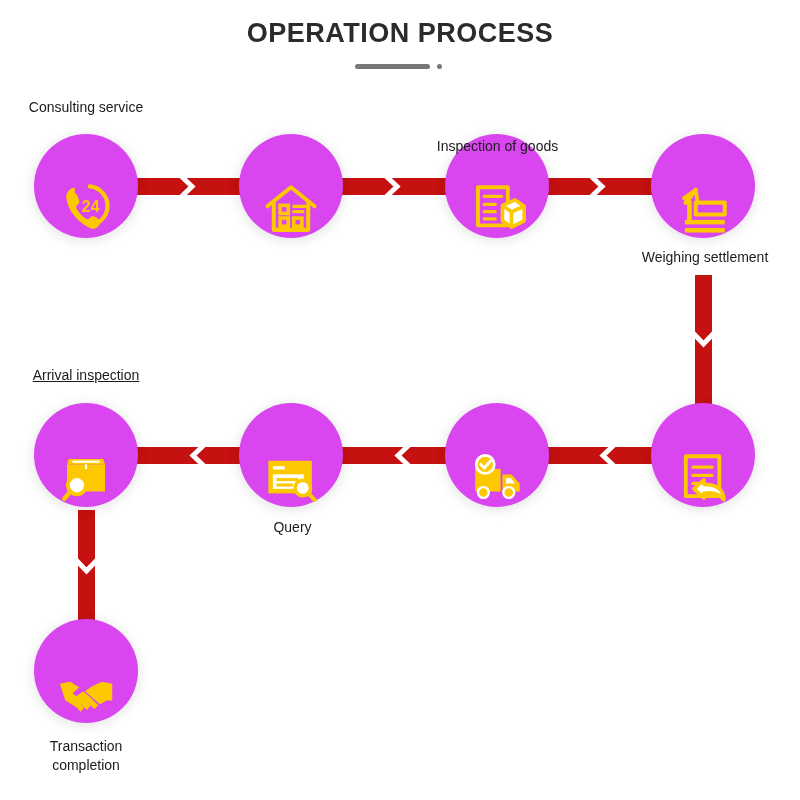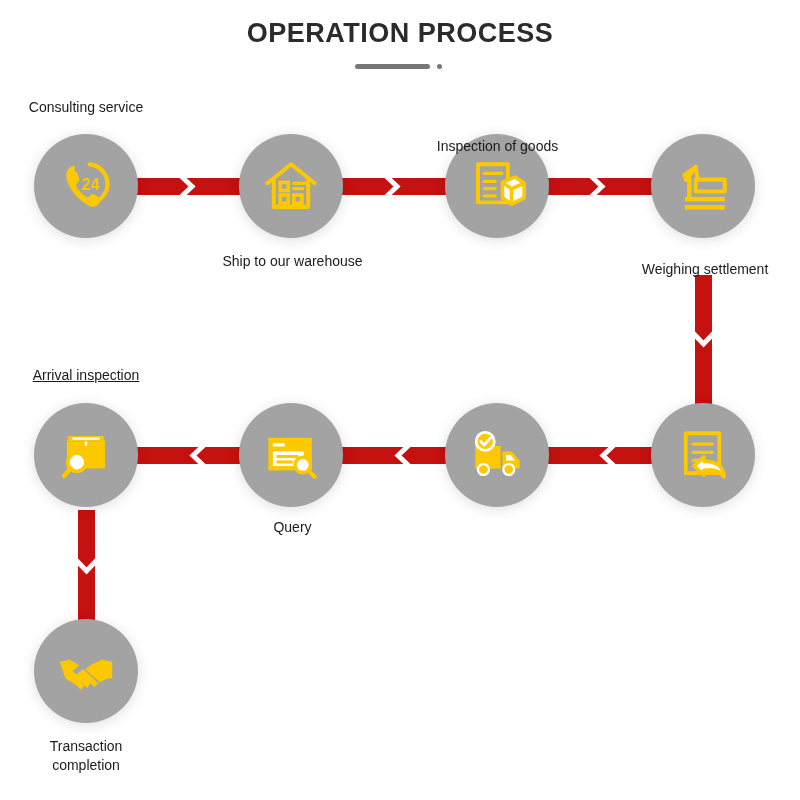--- a/index.html
+++ b/index.html
@@ -58,24 +58,24 @@
     border-radius: 50%;
     background: #777777;
   }
 
   
   .node {
     position: absolute;
     width: 104px;
     height: 104px;
     border-radius: 50%;
-    background: #a3a3a3;
+    background: #d946ef;
     box-shadow: 0 2px 13px rgba(0,0,0,0.13);
     display: flex;
-    align-items: center;
+    align-items: flex-end;
     justify-content: center;
     z-index: 3;
   }
   .node svg { display: block; }
 
   
   .label {
     position: absolute;
     font-size: 14px;
     line-height: 19px;
@@ -169,21 +169,20 @@
     <svg width="58" height="58" viewBox="0 0 64 64">
       <path d="M6 29 L32 8 L58 29" fill="none" stroke="#fcc800" stroke-width="4.5" stroke-linecap="round" stroke-linejoin="round"></path>
       <path d="M13 26 L13 55 L51 55 L51 26" fill="none" stroke="#fcc800" stroke-width="4.5" stroke-linecap="round" stroke-linejoin="round"></path>
       <rect x="20" y="28" width="9" height="9" fill="none" stroke="#fcc800" stroke-width="4"></rect>
       <rect x="20" y="42" width="9" height="9" fill="none" stroke="#fcc800" stroke-width="4"></rect>
       <rect x="35" y="42" width="9" height="9" fill="none" stroke="#fcc800" stroke-width="4"></rect>
       <line x1="35" y1="29" x2="49" y2="29" stroke="#fcc800" stroke-width="3.6" stroke-linecap="round"></line>
       <line x1="35" y1="35" x2="45" y2="35" stroke="#fcc800" stroke-width="3.6" stroke-linecap="round"></line>
     </svg>
   </div>
-  <div class="label" style="left:195px; top:252px; width:195px;">Ship to our warehouse</div>
 
   <div class="node" style="left:445px; top:134px;">
     <svg width="58" height="58" viewBox="0 0 64 64">
       <path d="M11 8 L44 8 L44 50 L11 50 Z" fill="none" stroke="#fcc800" stroke-width="4.2" stroke-linejoin="round"></path>
       <line x1="18" y1="18" x2="37" y2="18" stroke="#fcc800" stroke-width="3.6" stroke-linecap="round"></line>
       <line x1="18" y1="27" x2="30" y2="27" stroke="#fcc800" stroke-width="3.6" stroke-linecap="round"></line>
       <line x1="18" y1="35" x2="30" y2="35" stroke="#fcc800" stroke-width="3.6" stroke-linecap="round"></line>
       <line x1="18" y1="43" x2="30" y2="43" stroke="#fcc800" stroke-width="3.6" stroke-linecap="round"></line>
       <path d="M38 28 L52 22 L62 29 L62 45 L48 52 L38 45 Z" fill="#ffffff" stroke="#fcc800" stroke-width="4" stroke-linejoin="round"></path>
       <path d="M38 28 L48 35 L62 29" fill="none" stroke="#fcc800" stroke-width="4" stroke-linejoin="round"></path>
@@ -195,21 +194,21 @@
   <div class="node" style="left:651px; top:134px;">
     <svg width="58" height="58" viewBox="0 0 64 64">
       <path d="M13 25 L24 11" fill="none" stroke="#fcc800" stroke-width="5" stroke-linecap="round"></path>
       <path d="M11 20 L24 11 L26 24" fill="none" stroke="#fcc800" stroke-width="4.2" stroke-linejoin="round" stroke-linecap="round"></path>
       <path d="M17 24 L17 46" fill="none" stroke="#fcc800" stroke-width="5" stroke-linecap="round"></path>
       <rect x="24" y="25" width="32" height="13" fill="none" stroke="#fcc800" stroke-width="4.5" stroke-linejoin="round"></rect>
       <rect x="12" y="44" width="44" height="5" fill="#fcc800"></rect>
       <rect x="12" y="53" width="44" height="5" fill="#fcc800"></rect>
     </svg>
   </div>
-  <div class="label" style="left:610px; top:260px; width:190px;">Weighing settlement</div>
+  <div class="label" style="left:610px; top:248px; width:190px;">Weighing settlement</div>
 
   <div class="node" style="left:651px; top:403px;">
     <svg width="58" height="58" viewBox="0 0 64 64">
       <path d="M13 8 L50 8 L50 52 L13 52 Z" fill="none" stroke="#fcc800" stroke-width="4.2" stroke-linejoin="round"></path>
       <line x1="21" y1="20" x2="42" y2="20" stroke="#fcc800" stroke-width="3.6" stroke-linecap="round"></line>
       <line x1="21" y1="29" x2="42" y2="29" stroke="#fcc800" stroke-width="3.6" stroke-linecap="round"></line>
       <line x1="21" y1="38" x2="26" y2="38" stroke="#fcc800" stroke-width="3.6" stroke-linecap="round"></line>
       <path d="M33 34 L22 44 L33 54 L33 49 C45 47 51 50 55 56 C55 44 46 39 33 39 Z" fill="#ffffff" stroke="#fcc800" stroke-width="4" stroke-linejoin="round"></path>
     </svg>
   </div>

